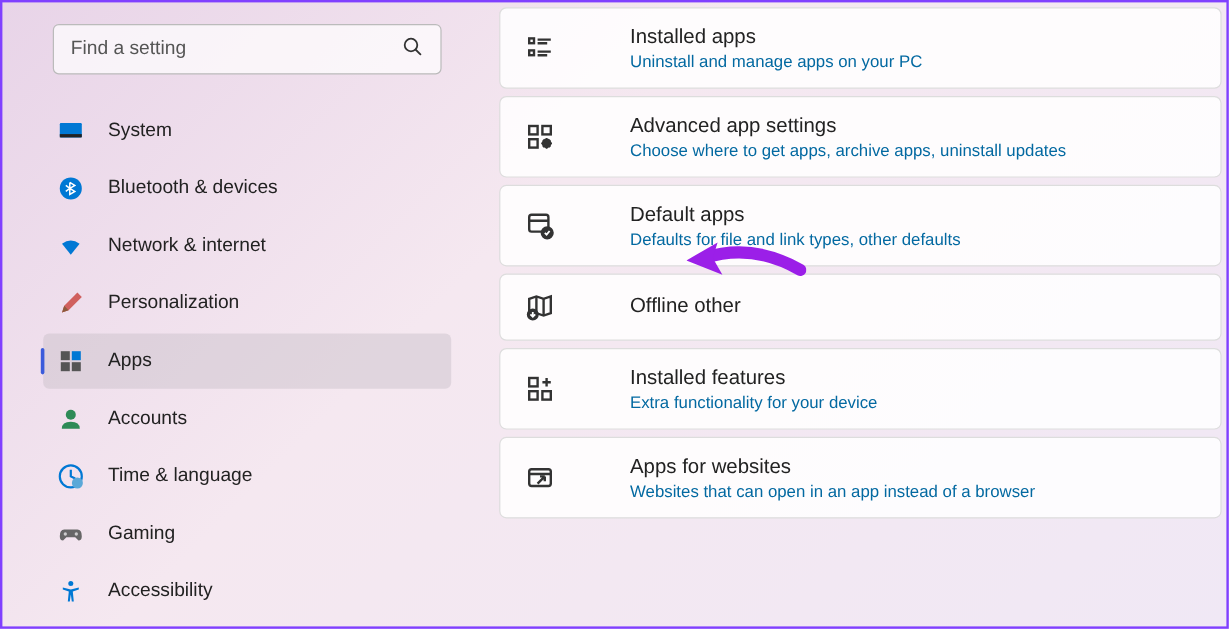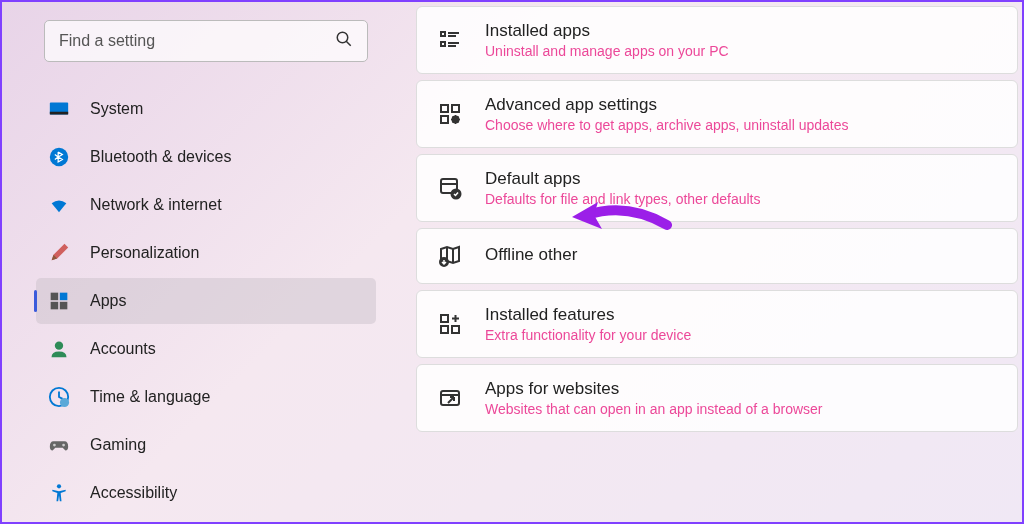--- a/index.html
+++ b/index.html
@@ -85,32 +85,33 @@
   .card {
     background: rgba(255,255,255,0.85);
     border: 1px solid #ddd;
     border-radius: 6px;
     padding: 14px 20px;
     margin-bottom: 6px;
     display: flex;
     align-items: center;
     cursor: pointer;
     position: relative;
+    gap: 40px;
   }
   .card-icon {
     width: 26px;
     height: 26px;
     margin-right: 22px;
     display: flex;
     align-items: center;
     justify-content: center;
     flex-shrink: 0;
   }
   .card-title { font-size: 17px; color: #222; margin-bottom: 2px; }
-  .card-desc { font-size: 14px; color: #ec4899; }
+  .card-desc { font-size: 14px; color: #0369a1; }
   .arrow {
     position: absolute;
     left: 570px;
     top: 195px;
     pointer-events: none;
   }
 </style>
 </head>
 <body>
 

